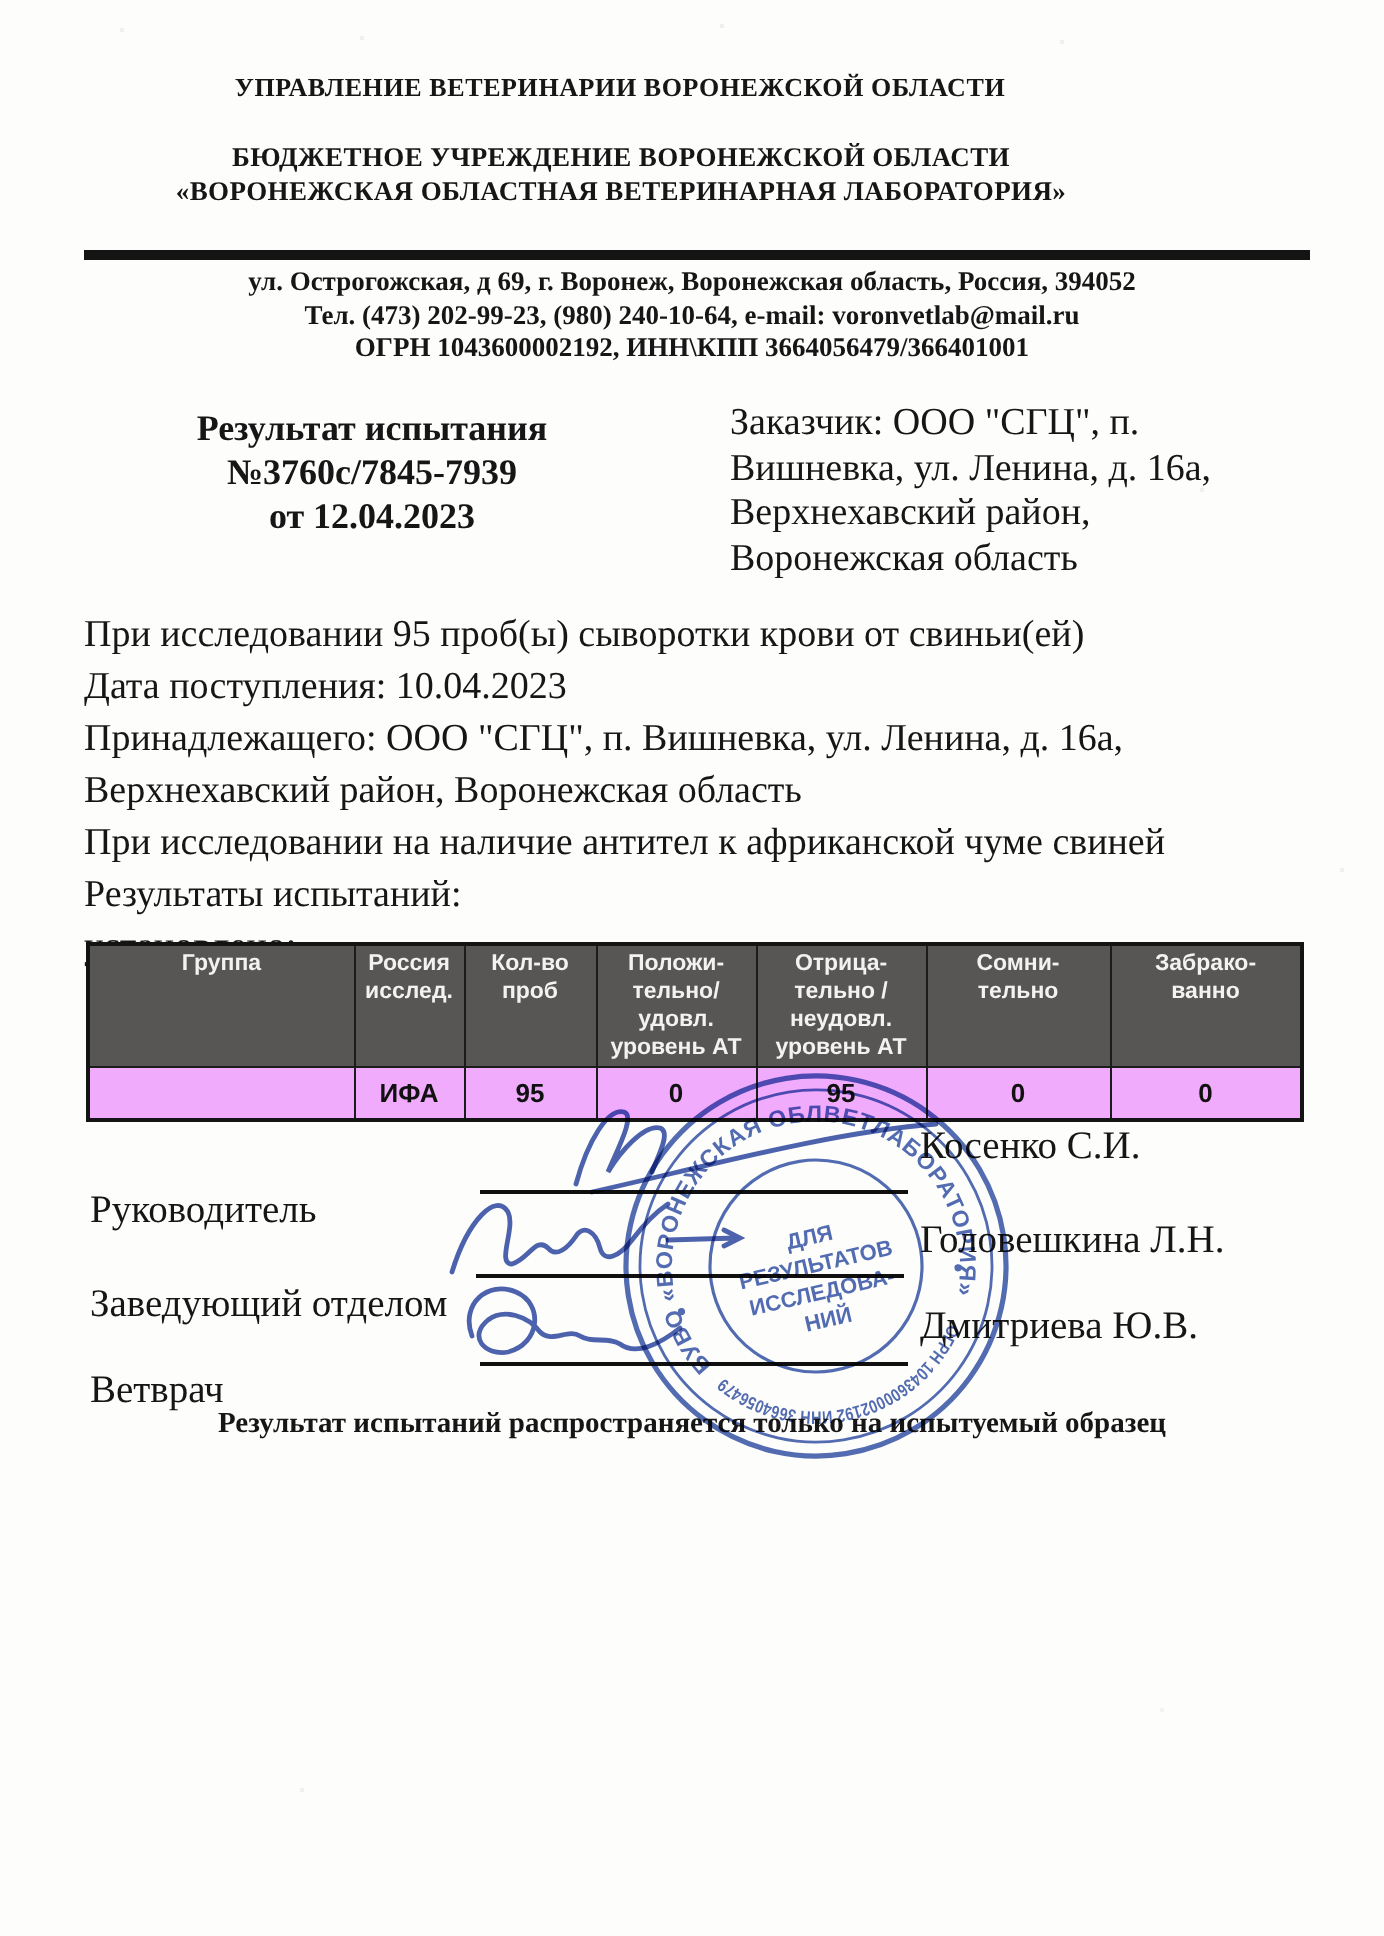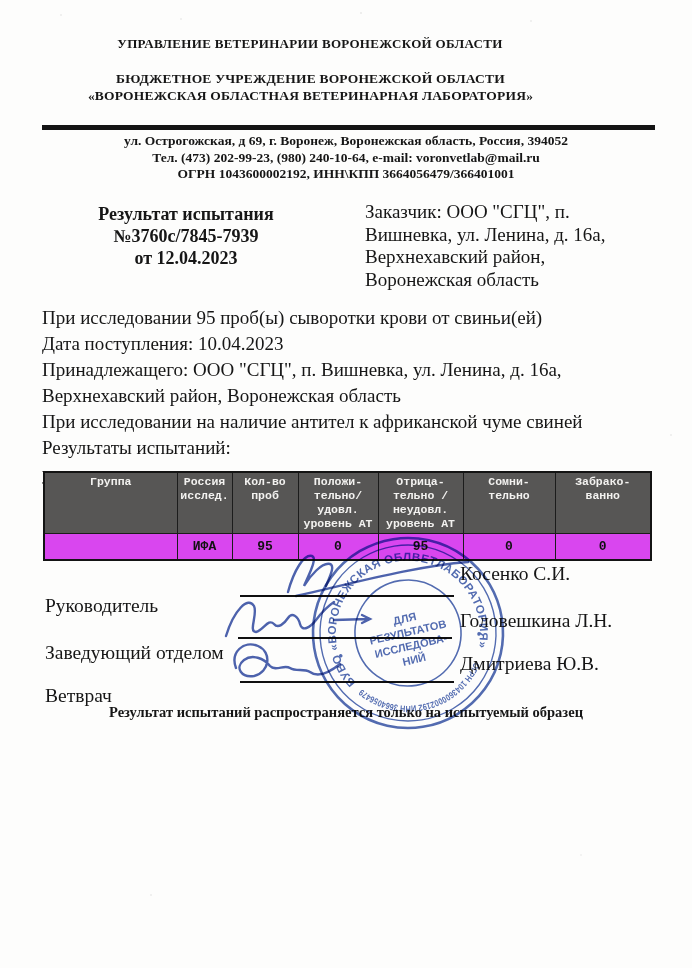--- a/index.html
+++ b/index.html
@@ -17,26 +17,26 @@
   .rule{top:125px;left:42px;width:613px;height:5px;background:#141414;}
   .contacts{top:133px;left:0;width:692px;font-size:13.5px;font-weight:600;line-height:16.5px;white-space:pre-line;}
   
   .result-title{top:203px;left:60px;width:252px;font-size:18px;font-weight:700;line-height:22px;white-space:pre-line;}
   .customer{top:201px;left:365px;width:278px;font-size:19px;line-height:22.5px;white-space:pre-line;}
   
   .bodytext{top:305px;left:42px;width:620px;font-size:19px;line-height:26px;}
   .bodytext div{white-space:nowrap;}
   
   .rtable{top:471px;left:43px;border-collapse:collapse;table-layout:fixed;
-    font-family:Liberation Mono, monospace;}
+    font-family:Liberation Sans, sans-serif;}
   .rtable td{border:1px solid #1c1c1c;overflow:hidden;}
   .rtable .hd td{
     background:#575655;color:#f3f2f0;font-size:11.5px;font-weight:700;line-height:14px;
     text-align:center;vertical-align:top;padding:2px 1px;height:56px;white-space:pre-line;}
-  .rtable .dr td{font-size:13px;font-weight:700;text-align:center;height:23px;background:#d946ef;color:#111;}
+  .rtable .dr td{font-size:13px;font-weight:700;text-align:center;height:23px;background:#f0abfc;color:#111;}
   .rtable{border:2px solid #141414;}
   
   .sig-label{left:45px;font-size:19.5px;margin-top:32px;}
   .sig-name{left:460px;font-size:19.5px;}
   .sig-line{height:2px;background:#101010;}
   .footer{top:704px;left:0;width:692px;font-size:14.5px;font-weight:600;}
   
   .stamp{top:531px;left:308px;width:200px;height:204px;opacity:.88;mix-blend-mode:multiply;transform:rotate(-9deg);}
   .ink{top:540px;left:200px;width:330px;height:165px;opacity:.85;mix-blend-mode:multiply;}
   .speckles{top:14px;left:60px;width:2px;height:2px;background:rgba(0,0,0,.05);

